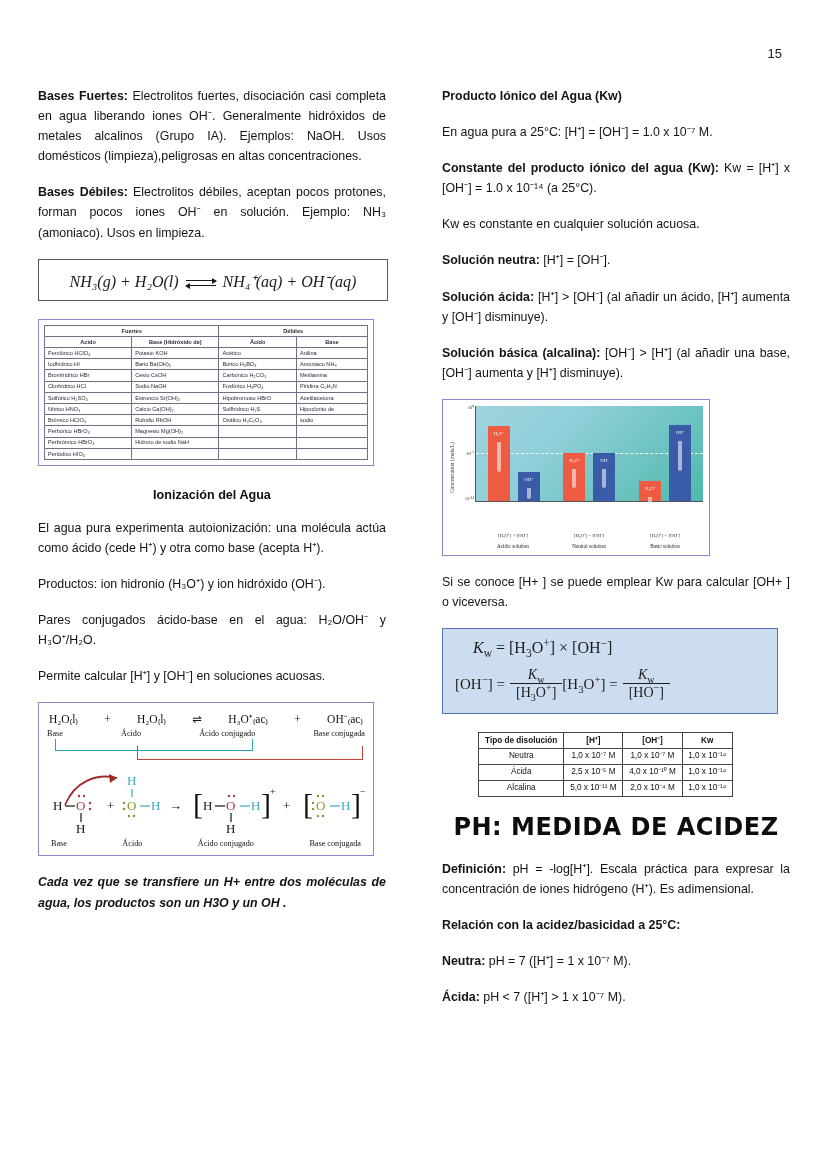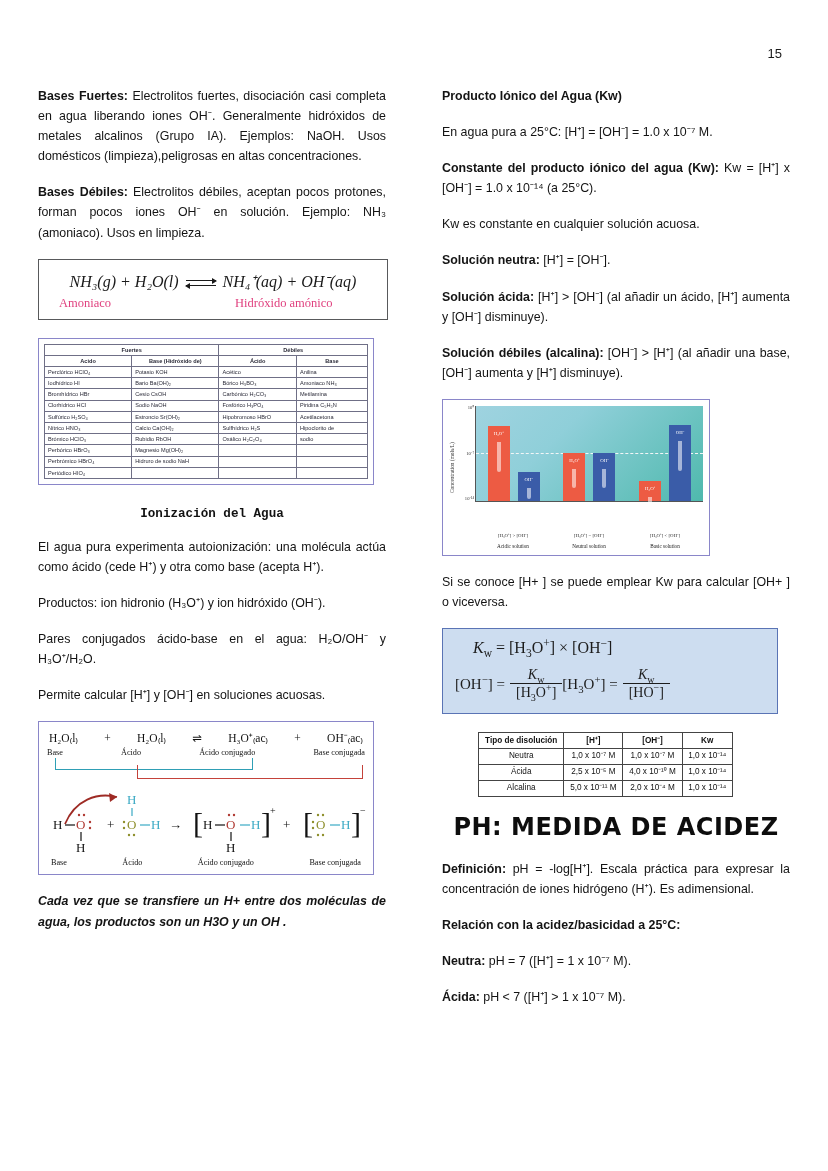--- a/index.html
+++ b/index.html
@@ -41,21 +41,20 @@
   .b{font-weight:bold;}
   .ital{ font-style:italic; }
   sup{ font-size:0.72em; vertical-align:super; line-height:0; }
   sub{ font-size:0.72em; vertical-align:sub; line-height:0; }
 
   h3.subhead{
     font-size:12.6px;
     font-weight:bold;
     text-align:center;
     margin:22px 0 16px 0;
-    font-family:Liberation Mono, monospace;
   }
 
   
   .fig-ammonia{
     border:1px solid #58595b;
     margin:6px 0 18px 0;
     padding:10px 6px 8px 6px;
     background:#fff;
     width:336px;
   }
@@ -373,24 +372,20 @@
 
       <p class="para"><span class="b">Bases Fuertes:</span><span> Electrolitos fuertes, disociación casi completa en agua liberando iones OH⁻. Generalmente hidróxidos de metales alcalinos (Grupo IA). Ejemplos: NaOH. Usos domésticos (limpieza),peligrosas en altas concentraciones.</span></p>
 
       <p class="para"><span class="b">Bases Débiles:</span><span> Electrolitos débiles, aceptan pocos protones, forman pocos iones OH⁻ en solución. Ejemplo: NH₃ (amoniaco). Usos en limpieza.</span></p>
 
       <div class="fig-ammonia">
         <div class="eqline">
           <span class="ital-sp">NH₃(g) + H₂O(l)</span>
           <span class="arrow"><span class="top"></span><span class="bot"></span></span>
           <span class="ital-sp">NH₄⁺(aq) + OH⁻(aq)</span>
-        </div>
-        <div class="labels">
-          <div class="l1">Amoniaco</div>
-          <div class="l2">Hidróxido amónico</div>
         </div>
       </div>
 
       <div class="fig-acidtable">
         <table class="acidtable">
           <colgroup>
               <col class="c1">
               <col class="c2">
               <col class="c3">
               <col class="c4">
@@ -570,21 +565,21 @@
     </div>
 
     <div class="col">
 
       <p class="para b">Producto Iónico del Agua (Kw)</p>
       <p class="para">En agua pura a 25°C: [H⁺] = [OH⁻] = 1.0 x 10⁻⁷ M.</p>
       <p class="para"><span class="b">Constante del producto iónico del agua (Kw):</span><span> Kw = [H⁺] x [OH⁻] = 1.0 x 10⁻¹⁴ (a 25°C).</span></p>
       <p class="para">Kw es constante en cualquier solución acuosa.</p>
       <p class="para"><span class="b">Solución neutra:</span><span> [H⁺] = [OH⁻].</span></p>
       <p class="para"><span class="b">Solución ácida:</span><span> [H⁺] &gt; [OH⁻] (al añadir un ácido, [H⁺] aumenta y [OH⁻] disminuye).</span></p>
-      <p class="para"><span class="b">Solución débiles (alcalina):</span><span> [OH⁻] &gt; [H⁺] (al añadir una base, [OH⁻] aumenta y [H⁺] disminuye).</span></p>
+      <p class="para"><span class="b">Solución básica (alcalina):</span><span> [OH⁻] &gt; [H⁺] (al añadir una base, [OH⁻] aumenta y [H⁺] disminuye).</span></p>
 
       <div class="fig-barchart">
         <div class="chart-inner">
           <div class="y-axis-title">Concentration (mols/L)</div>
           <div class="y-ticks">
             <span style="top:-2px">10⁰</span>
             <span style="top:44px">10⁻⁷</span>
             <span style="top:89px">10⁻¹⁴</span>
           </div>
           <div class="plot">

